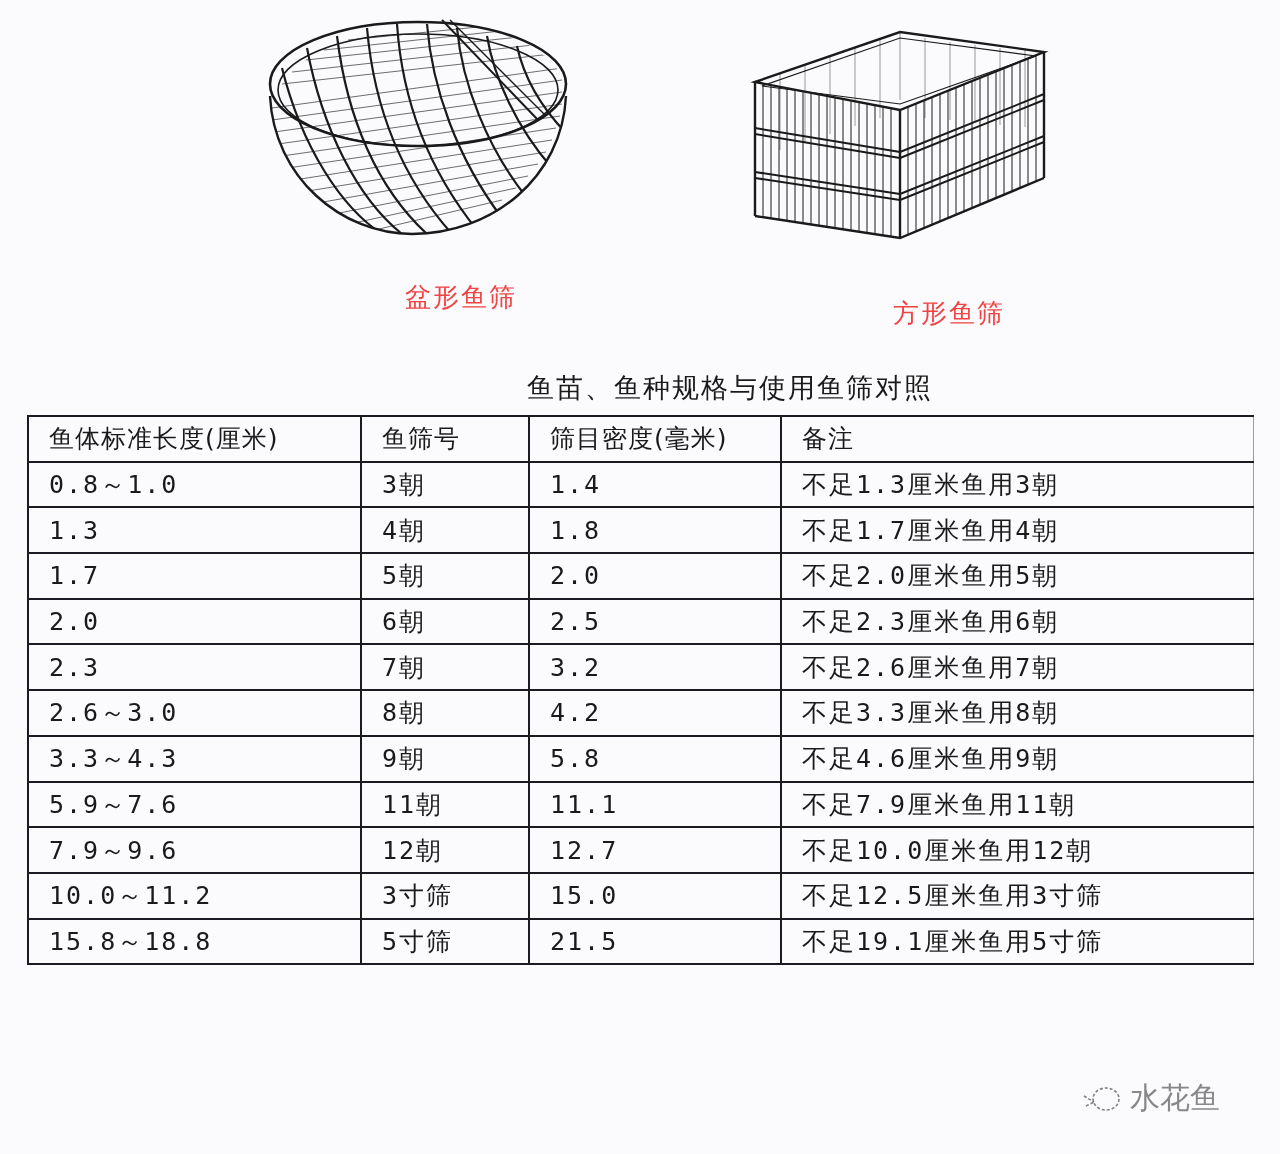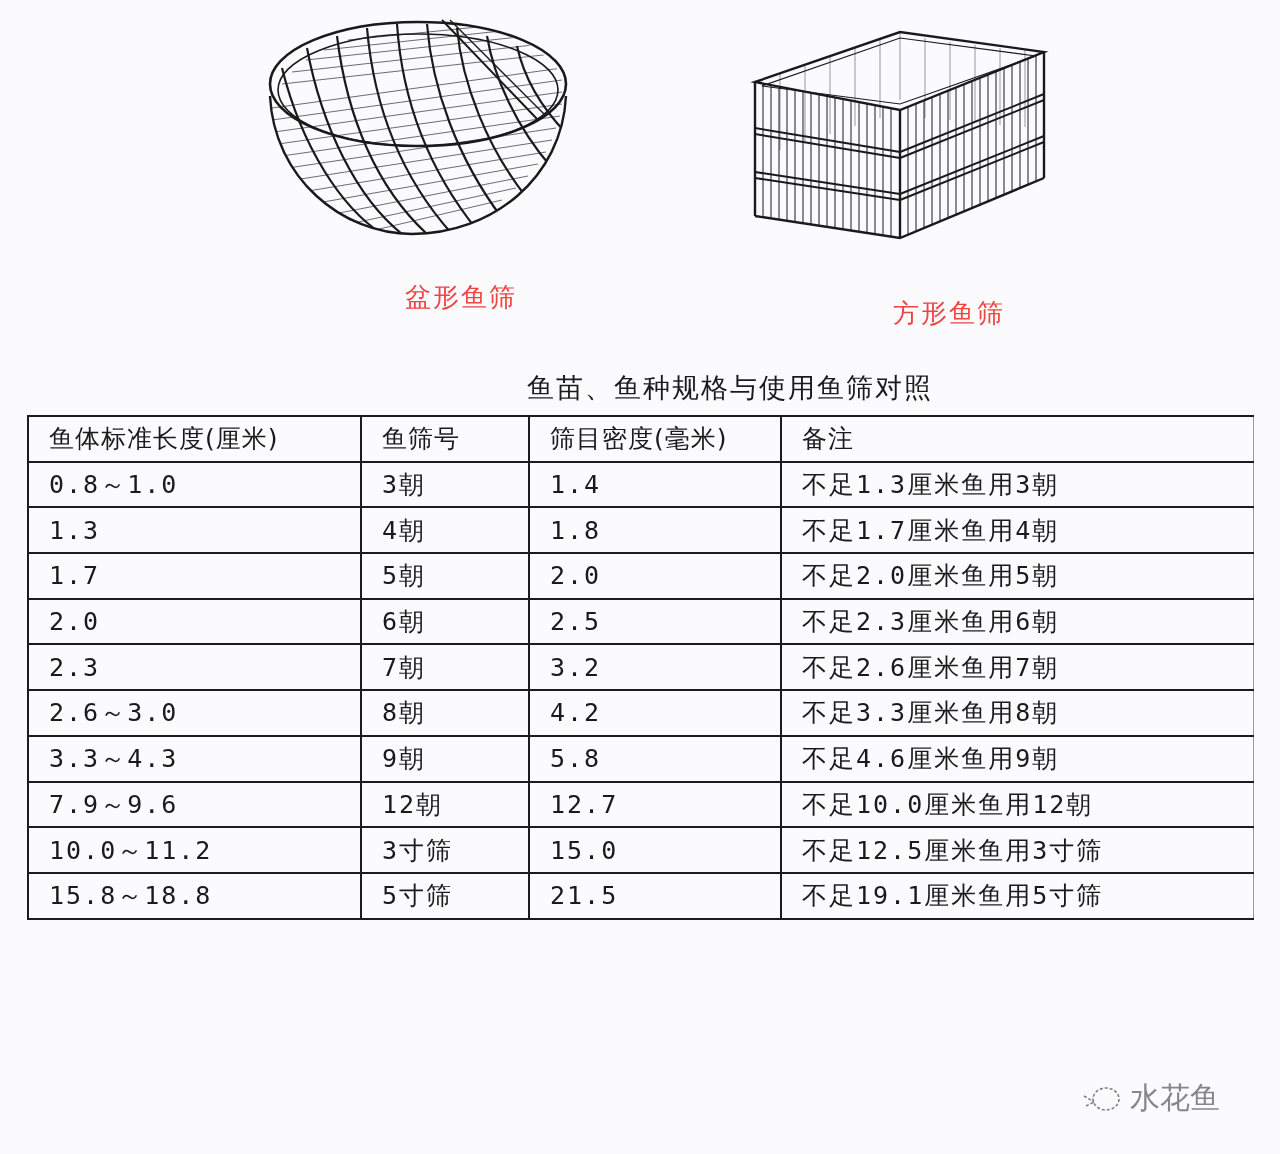--- a/index.html
+++ b/index.html
@@ -213,20 +213,26 @@
         <td>4.2</td>
         <td>不足3.3厘米鱼用8朝</td>
       </tr>
     <tr>
         <td>3.3～4.3</td>
         <td>9朝</td>
         <td>5.8</td>
         <td>不足4.6厘米鱼用9朝</td>
       </tr>
     <tr>
+        <td>5.9～7.6</td>
+        <td>11朝</td>
+        <td>11.1</td>
+        <td>不足7.9厘米鱼用11朝</td>
+      </tr>
+    <tr>
         <td>7.9～9.6</td>
         <td>12朝</td>
         <td>12.7</td>
         <td>不足10.0厘米鱼用12朝</td>
       </tr>
     <tr>
         <td>10.0～11.2</td>
         <td>3寸筛</td>
         <td>15.0</td>
         <td>不足12.5厘米鱼用3寸筛</td>

